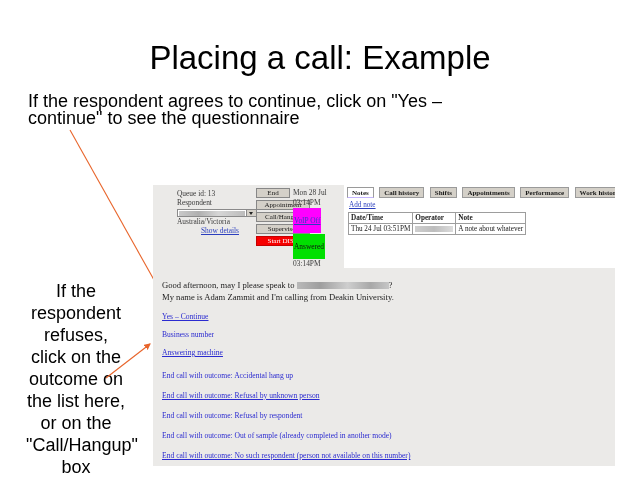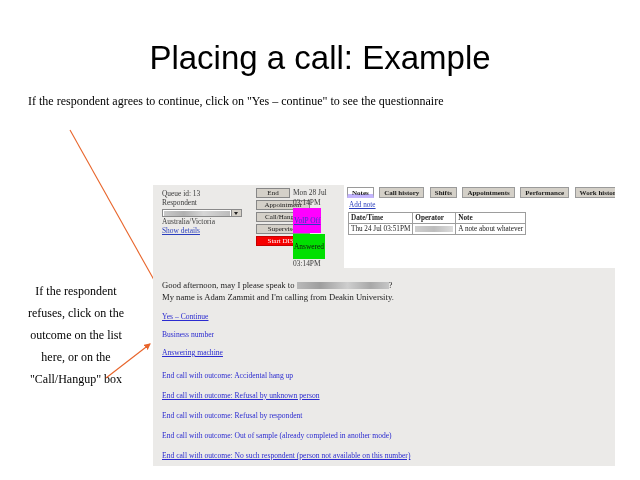--- a/index.html
+++ b/index.html
@@ -15,48 +15,49 @@
     position:absolute;left:0;top:38px;width:640px;
     text-align:center;
     font-family:"Liberation Sans", sans-serif;
     font-size:33px;font-weight:400;color:#000000;
     letter-spacing:0px;line-height:40px;white-space:nowrap;
   }
 
   
   .annot{
     position:absolute;color:#000000;
-    font-family:Liberation Serif, serif;
-    font-size:12px;line-height:17px;font-weight:400;
+    font-family:Liberation Sans, sans-serif;
+    font-size:18px;line-height:17px;font-weight:400;
   }
   #annot-top{left:28px;top:93px;width:430px;}
   #annot-left{left:26px;top:280px;width:100px;line-height:22px;text-align:center;}
 
   
   .arrow-svg{position:absolute;left:0;top:0;width:640px;height:480px;pointer-events:none;}
 
   
   #app-shot{
     position:absolute;left:153px;top:185px;width:462px;height:281px;
     background:#ebeae8;
     overflow:hidden;
   }
 
   
   #call-strip{position:absolute;left:0px;top:0px;width:190px;height:72px;}
 
-  .cs-left{position:absolute;left:9px;top:4px;width:86px;}
+  .cs-left{position:absolute;left:24px;top:4px;width:86px;}
   .cs-line{
     font-family:"Liberation Serif", serif;
     font-size:7.4px;line-height:9.4px;color:#3a3a3a;white-space:nowrap;
   }
   .cs-link{
     font-family:"Liberation Serif", serif;
     font-size:7.4px;line-height:9.4px;color:#2b3fbe;white-space:nowrap;
     text-decoration:underline;
+    text-align:center;
   }
   .resp-select{
     margin-top:1px;width:80px;height:8px;
     border:1px solid #8a8a8a;background:#ffffff;
     position:relative;box-sizing:border-box;
   }
   .resp-select .redact{
     position:absolute;left:1px;top:1px;width:66px;height:5px;
     background:linear-gradient(90deg,#c9c9c9,#b0b0b0 30%,#d6d6d6 60%,#bcbcbc);
     filter:blur(0.4px);
@@ -102,21 +103,21 @@
     background:#ffffff;
   }
   .tabrow{position:absolute;left:3px;top:2px;height:11px;white-space:nowrap;}
   .tab{
     display:inline-block;height:11px;padding:0 4px;margin-right:1px;
     border:1px solid #9a9a9a;background:#d4d0c8;
     box-sizing:border-box;vertical-align:top;
     font-family:"Liberation Serif", serif;font-weight:bold;
     font-size:7px;line-height:10px;color:#1a1a1a;
   }
-  .tab.active{background:#ffffff;border-bottom:4px solid #c4b5fd;}
+  .tab.active{background:#ffffff;border-bottom:1px solid #c4b5fd;}
   .addnote{
     position:absolute;left:5px;top:16px;
     font-family:"Liberation Serif", serif;
     font-size:7.2px;color:#2b3fbe;text-decoration:underline;white-space:nowrap;
   }
   .ntable{
     position:absolute;left:4px;top:27px;border-collapse:collapse;
   }
   .ntable td,.ntable th{
     border:1px solid #9d9d9d;

